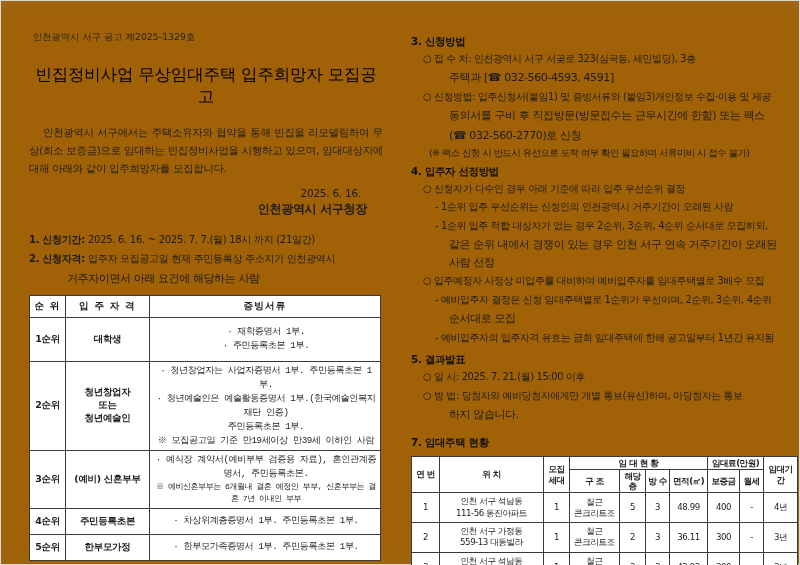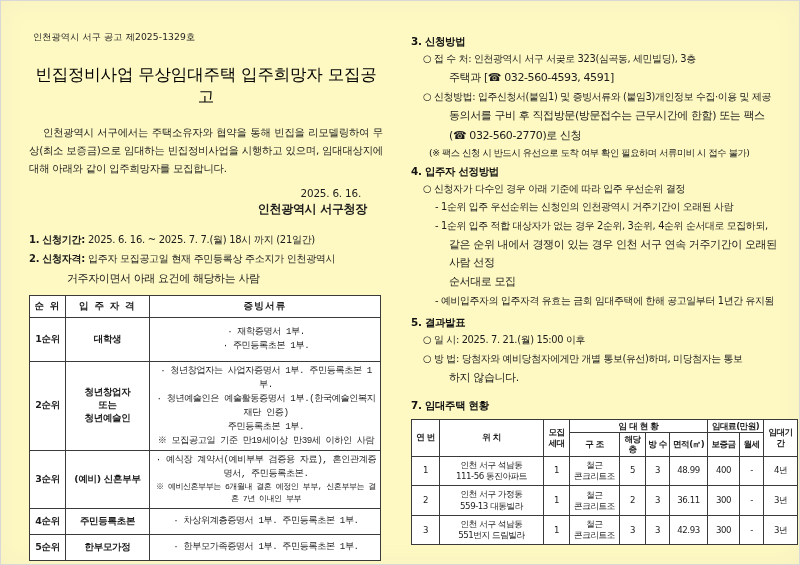--- a/index.html
+++ b/index.html
@@ -11,21 +11,21 @@
     width: 800px;
     height: 565px;
     overflow: hidden;
     font-family: "DejaVu Sans", "Liberation Sans", sans-serif;
     color: #1b1b1b;
   }
   .page {
     position: relative;
     width: 800px;
     height: 565px;
-    background: #fef9c3;
+    background: #a16207;
     box-sizing: border-box;
     border: 1px solid #d8d8d8;
     
     box-shadow: inset 0 0 22px rgba(160,160,160,0.10);
   }
   .cols {
     position: absolute;
     top: 0; left: 0;
     width: 800px;
     height: 565px;
@@ -314,20 +314,22 @@
       </div>
       <div class="sub3">동의서를 구비 후 직접방문(방문접수는 근무시간에 한함) 또는 팩스</div>
       <div class="sub3">(☎ 032-560-2770)로 신청</div>
       <div class="note">(※ 팩스 신청 시 반드시 유선으로 도착 여부 확인 필요하며 서류미비 시 접수 불가)</div>
 
       <div class="sec">4. 입주자 선정방법</div>
       <div class="sub">○ 신청자가 다수인 경우 아래 기준에 따라 입주 우선순위 결정</div>
       <div class="sub2">- 1순위 입주 우선순위는 신청인의 인천광역시 거주기간이 오래된 사람</div>
       <div class="sub2">- 1순위 입주 적합 대상자가 없는 경우 2순위, 3순위, 4순위 순서대로 모집하되,</div>
       <div class="sub3">같은 순위 내에서 경쟁이 있는 경우 인천 서구 연속 거주기간이 오래된 사람 선정</div>
+      <div class="sub">○ 입주예정자 사정상 미입주를 대비하여 예비입주자를 임대주택별로 3배수 모집</div>
+      <div class="sub2">- 예비입주자 결정은 신청 임대주택별로 1순위가 우선이며, 2순위, 3순위, 4순위</div>
       <div class="sub3">순서대로 모집</div>
       <div class="sub2">- 예비입주자의 입주자격 유효는 금회 임대주택에 한해 공고일부터 1년간 유지됨</div>
 
       <div class="gap-sm"></div>
       <div class="sec">5. 결과발표</div>
       <div class="sub">
         <span>○ 일    시:</span>
         <span>2025. 7. 21.(월) 15:00 이후</span>
       </div>
       <div class="sub">

